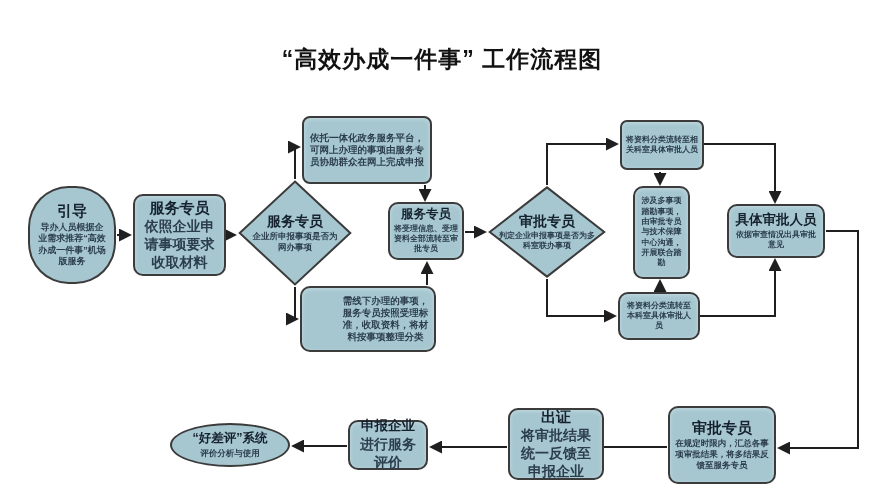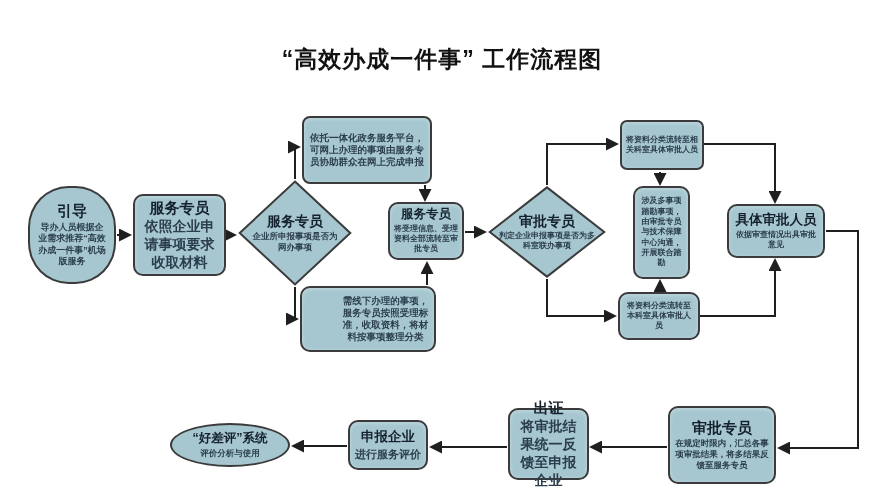--- a/index.html
+++ b/index.html
@@ -48,24 +48,24 @@
   #n-trel{left:620px;top:104px;width:84px;height:50px;padding:2px 4px;border-radius:7px;}
   #n-trel .b{font-size:8px;}
   #n-tall{left:633px;top:170px;width:57px;height:93px;padding:2px 3px;}
   #n-tall .b{font-size:8px;line-height:1.3;}
   #n-town{left:618px;top:276px;width:82px;height:48px;padding:2px 4px;}
   #n-town .b{font-size:8px;}
   #n-concrete{left:727px;top:188px;width:98px;height:54px;padding:2px 4px;}
   #n-concrete .t{font-size:13.5px;} #n-concrete .b{font-size:8px;}
   #n-appr2{left:668px;top:390px;width:108px;height:78px;}
   #n-appr2 .t{font-size:15px;} #n-appr2 .b{font-size:8.5px;}
-  #n-cert{left:508px;top:392px;width:81px;height:72px;}
+  #n-cert{left:508px;top:392px;width:96px;height:72px;}
   #n-cert .t{font-size:15px;} #n-cert .b{font-size:14px;}
   #n-appl{left:348px;top:404px;width:80px;height:50px;}
-  #n-appl .t{font-size:13.5px;} #n-appl .b{font-size:11px;}
+  #n-appl .t{font-size:13.5px;} #n-appl .b{font-size:14px;}
   #n-eval{left:170px;top:407px;width:120px;height:44px;border-radius:50%;padding:2px 8px;}
   #n-eval .t{font-size:12.5px;} #n-eval .b{font-size:8.5px;}
 </style>
 </head>
 <body>
 
 <div class="stage">
 
   <div class="chart-title">“高效办成一件事” 工作流程图</div>
 

